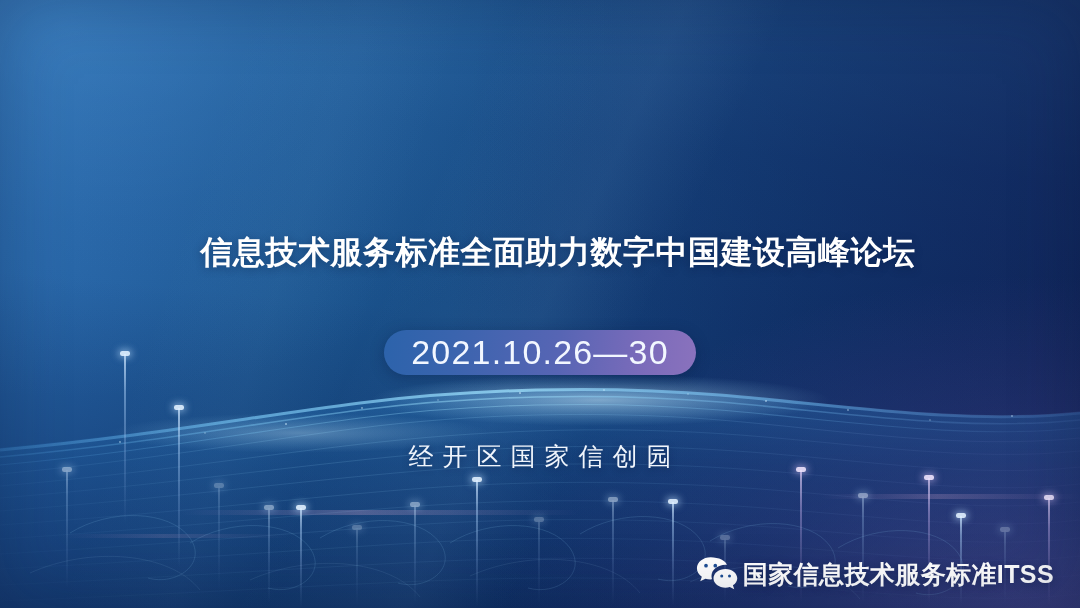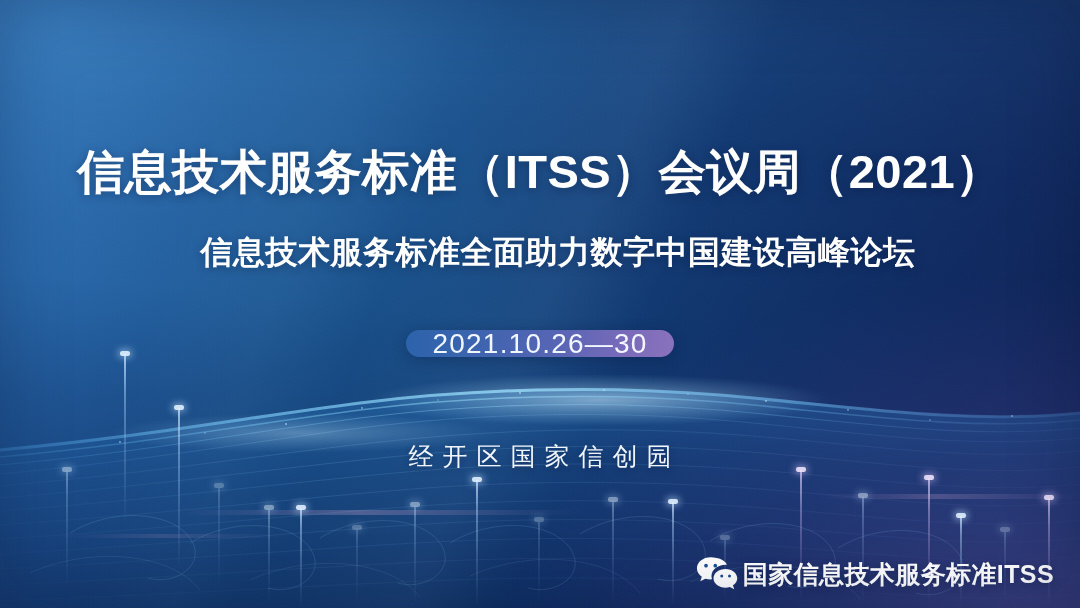--- a/index.html
+++ b/index.html
@@ -137,26 +137,26 @@
     white-space:nowrap;
     margin-left:36px;
   }
 
   .date-wrap{
     position:absolute; left:0; right:0; top:330px;
     display:flex; justify-content:center;
   }
   .date-badge{
     display:inline-flex; align-items:center; justify-content:center;
-    height:27px;
+    height:45px;
     padding:0 27px;
     border-radius:23px;
     background:linear-gradient(96deg,#2c63ab 0%,#3a64ae 22%,#5765b4 56%,#7a6bba 82%,#8a72bd 100%);
     color:#f2f7ff;
-    font-size:28px;
+    font-size:34px;
     letter-spacing:1.2px;
     box-shadow:0 3px 14px rgba(10,26,66,0.34);
     white-space:nowrap;
     text-align:right;
   }
 
   .venue{
     position:absolute; left:0; right:0; top:440px;
     text-align:center;
     color:#f0f5fc;
@@ -307,21 +307,20 @@
     <div class="beam faint" style="left:724px; top:538px; height:66px;"></div>
     <div class="beam pink" style="left:800px; top:470px; height:132px;"></div>
     <div class="beam dim" style="left:862px; top:496px; height:108px;"></div>
     <div class="beam pink" style="left:928px; top:478px; height:126px;"></div>
     <div class="beam" style="left:960px; top:516px; height:88px;"></div>
     <div class="beam faint" style="left:1004px;top:530px; height:74px;"></div>
     <div class="beam pink" style="left:1048px;top:498px; height:108px;"></div>
   </div>
 
   <div class="content">
-    <div class="title">信息技术服务标准（ITSS）会议周（2021）</div>
 
     <div class="subtitle">信息技术服务标准全面助力数字中国建设高峰论坛</div>
 
     <div class="date-wrap">
       <span class="date-badge">2021.10.26—30</span>
     </div>
 
     <div class="venue">经开区国家信创园</div>
 
     <div class="wechat">

